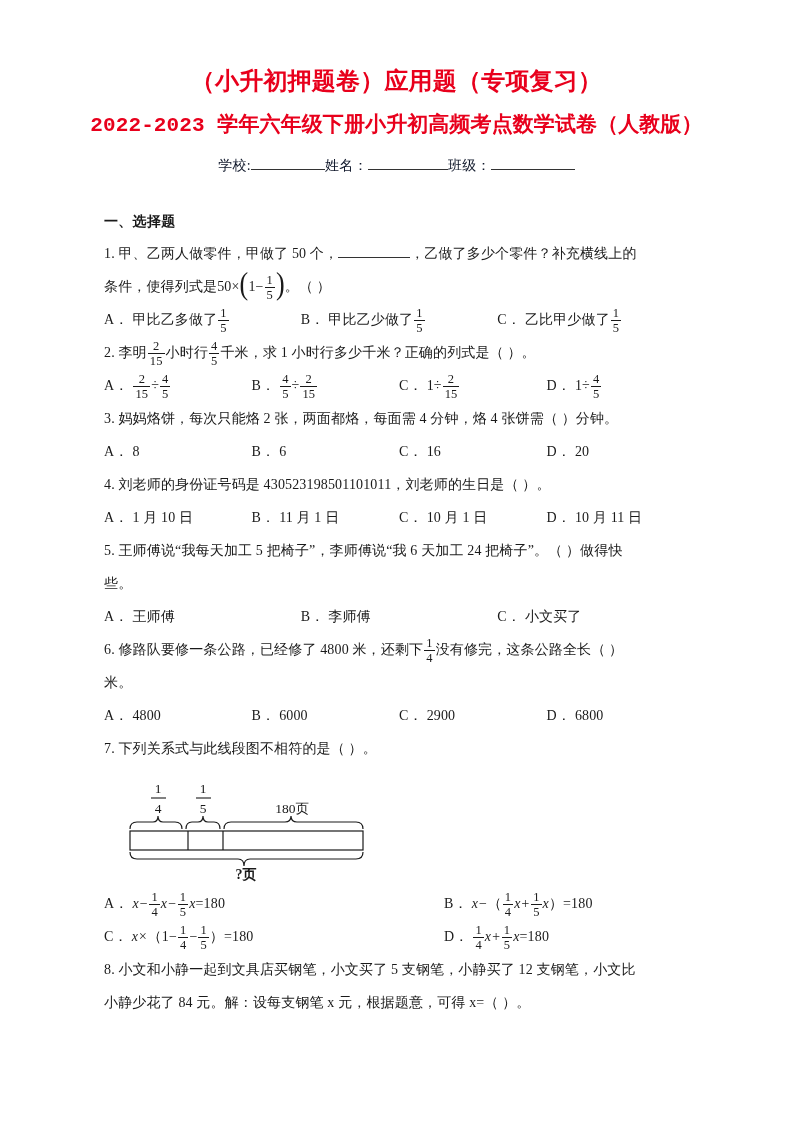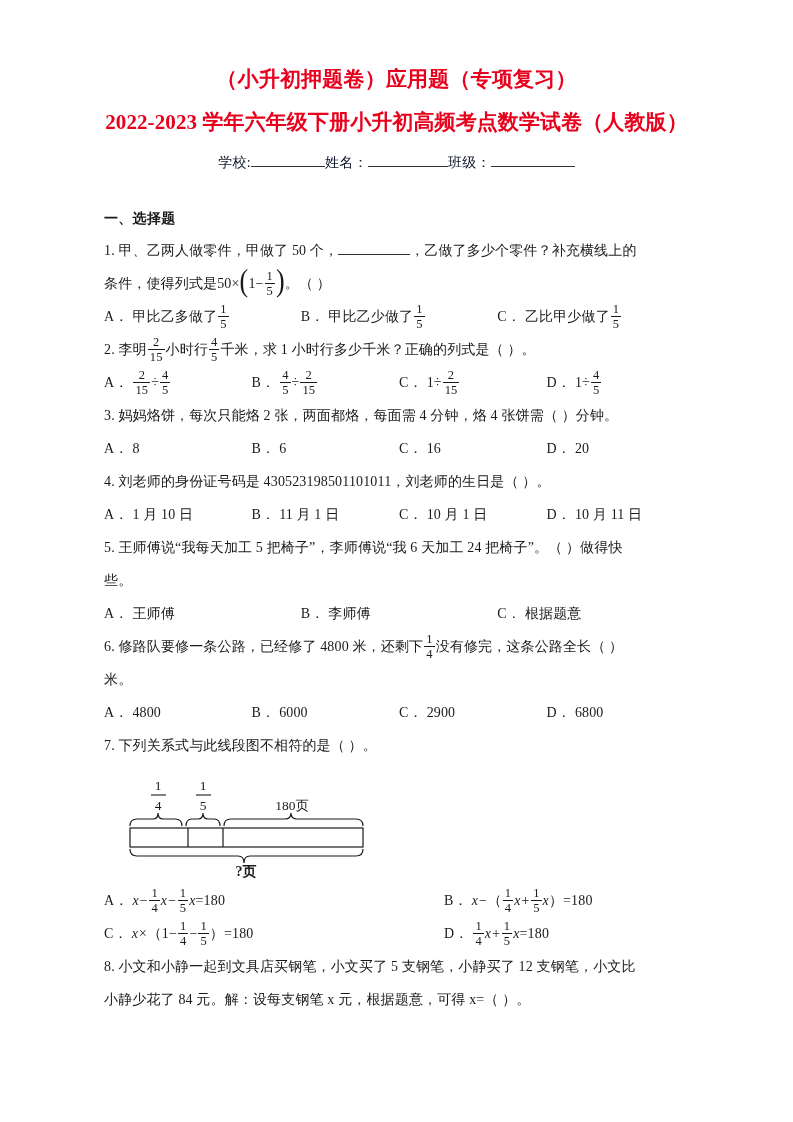--- a/index.html
+++ b/index.html
@@ -19,37 +19,37 @@
     width: 793px;
     height: 1122px;
     padding: 0;
   }
 
   
   .hdr-title {
     text-align: center;
     color: #e8001c;
     font-weight: bold;
-    font-size: 21px;
+    font-size: 24px;
     letter-spacing: 0.2px;
     margin: 0;
     padding-top: 66px;
     line-height: 1.25;
     font-family: "Liberation Serif", "DejaVu Serif", serif;
   }
   .hdr-subtitle {
     text-align: center;
     color: #e8001c;
     font-weight: bold;
     font-size: 21px;
     margin: 0;
     padding-top: 17px;
     line-height: 1.25;
     letter-spacing: 0.1px;
-    font-family: Liberation Serif, serif;
+    font-family: Liberation Mono, monospace;
   }
   .hdr-fields {
     text-align: center;
     font-size: 14px;
     margin: 0;
     padding-top: 18px;
     color: #0f172a;
     letter-spacing: 0.3px;
   }
   .fill-line {
@@ -232,21 +232,21 @@
     </div>
 
     <div class="q">
       <span>5.</span>
       <span>王师傅说“我每天加工 5 把椅子”，李师傅说“我 6 天加工 24 把椅子”。（   ）做得快</span>
     </div>
     <div class="q">些。</div>
     <div class="opts cols3">
       <div class="opt"><span class="opt-lbl">A．</span><span>王师傅</span></div>
       <div class="opt"><span class="opt-lbl">B．</span><span>李师傅</span></div>
-      <div class="opt"><span class="opt-lbl">C．</span><span>根据题意</span></div>
+      <div class="opt"><span class="opt-lbl">C．</span><span>小文买了</span></div>
     </div>
 
     <div class="q">
       <span>6.</span>
       <span>修路队要修一条公路，已经修了 4800 米，还剩下</span><span class="frac">
           <span class="num">1</span>
           <span class="den">4</span>
         </span><span>没有修完，这条公路全长（   ）</span>
     </div>
     <div class="q">米。</div>

